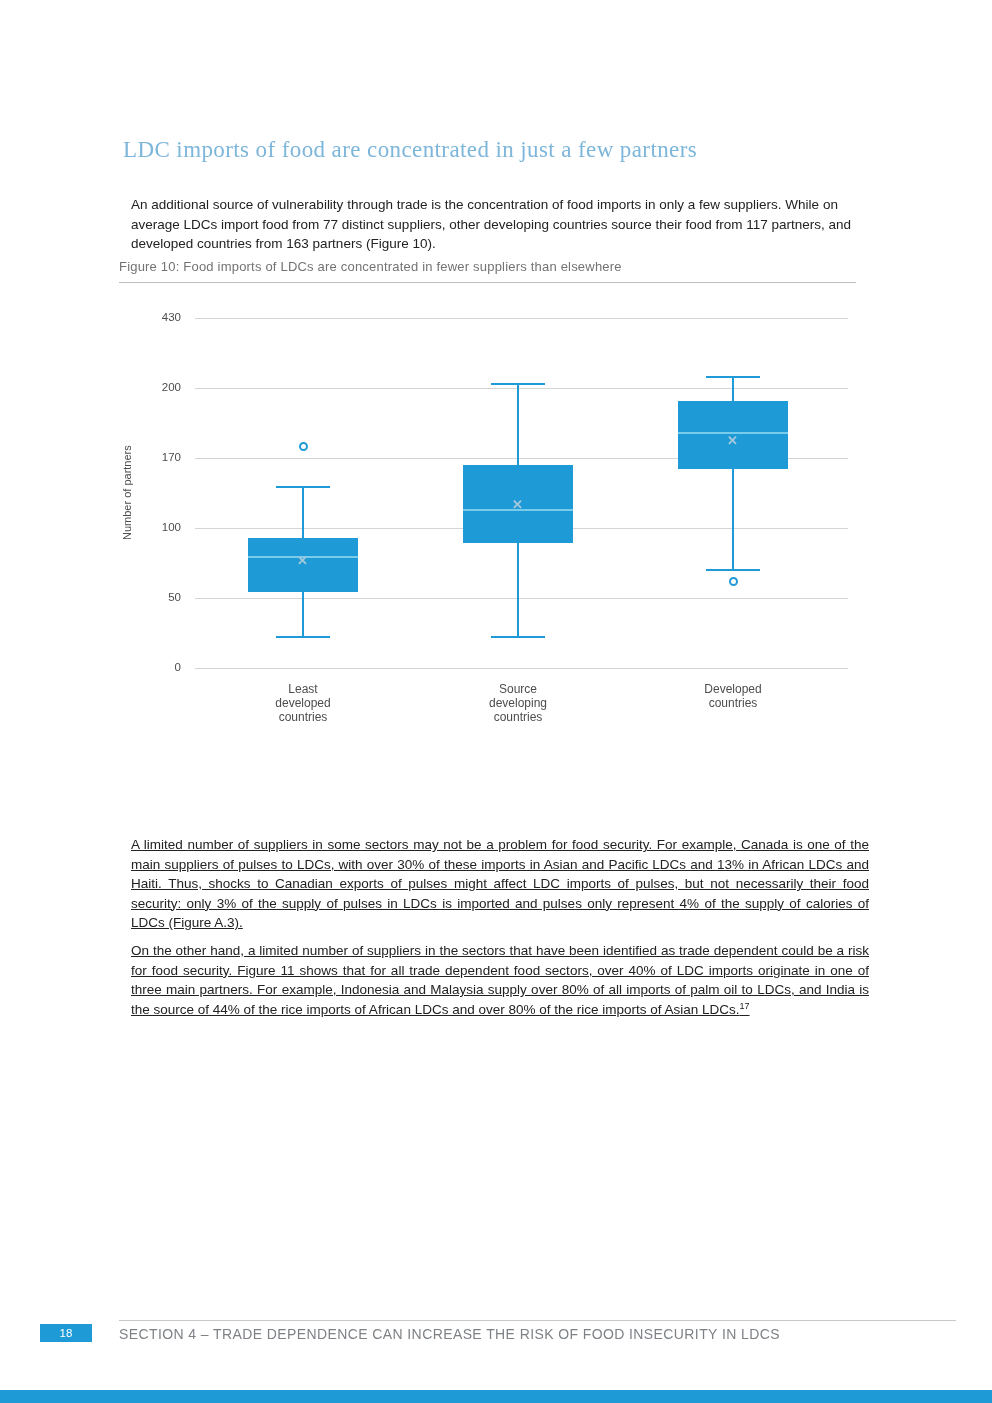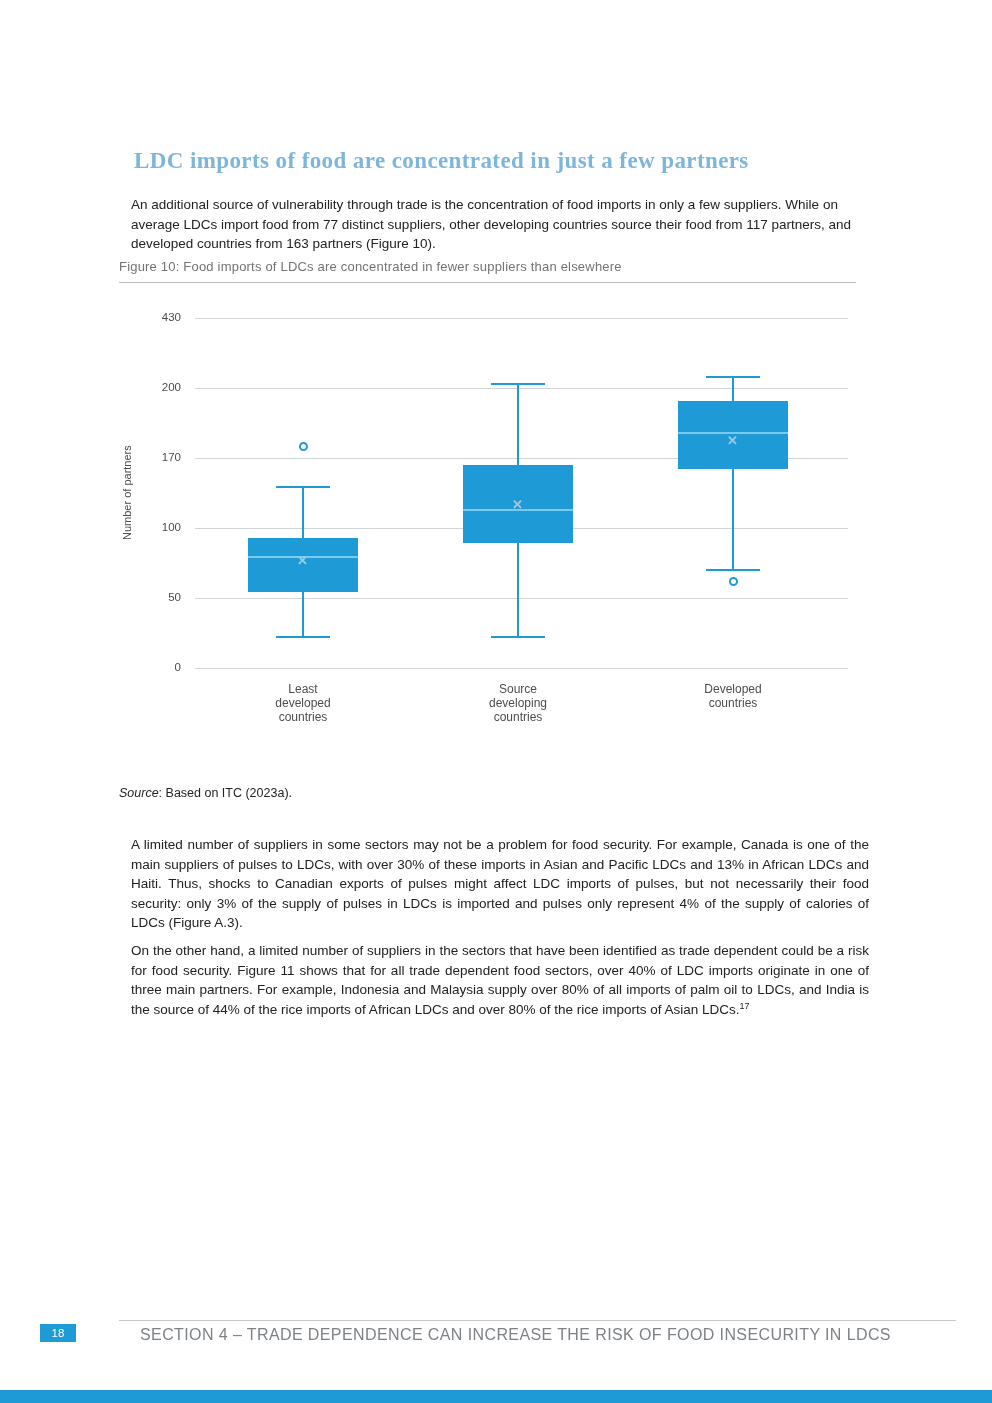--- a/index.html
+++ b/index.html
@@ -7,35 +7,35 @@
     position:relative;
     width:992px;height:1403px;
     margin:0 auto;
     background:#ffffff;
     font-family:"Liberation Sans", sans-serif;
     color:#222222;
     overflow:hidden;
   }
   h1.section-heading{
     position:absolute;left:119px;top:133px;width:760px;
-    margin:15px;
+    margin:4px;
     font-family:"Liberation Serif", serif;
-    font-weight:700;
+    font-weight:400;
     font-size:23px;
     letter-spacing:0.4px;
     color:#7db6db;
   }
   p.body-text{
     position:absolute;left:119px;width:738px;
     margin:12px;
     font-size:13.5px;
     line-height:19.5px;
     color:#222222;
   }
-  .justify{text-align:justify;}
+  .justify{text-align:justify;text-decoration:underline;}
   .figure-caption{
     position:absolute;left:119px;top:259px;width:738px;
     font-size:13px;color:#737373;letter-spacing:0.2px;
   }
   .caption-rule{
     position:absolute;left:119px;top:282px;width:737px;height:1px;
     background:#b9bdc0;
   }
   
   .chart{position:absolute;left:119px;top:295px;width:740px;height:445px;}
@@ -59,27 +59,27 @@
   
   .note-line{
     position:absolute;left:119px;width:700px;margin:0;
     font-size:12.5px;line-height:18px;color:#222222;
   }
   .note-line i{font-style:italic;}
   sup{font-size:9px;vertical-align:super;line-height:0;}
   
   .footer-rule{position:absolute;left:119px;top:1320px;width:837px;height:1px;background:#c6c9cc;}
   .page-number-badge{
-    position:absolute;left:40px;top:1324px;width:36px;height:18px;
+    position:absolute;left:40px;top:1324px;width:52px;height:18px;
     display:flex;align-items:center;justify-content:center;
     color:#ffffff;font-size:11.5px;
   }
   .footer-text{
     position:absolute;left:119px;top:1326px;width:760px;
-    font-size:16px;letter-spacing:0.4px;color:#7e8286;margin-left:21px;
+    font-size:14px;letter-spacing:0.4px;color:#7e8286;
   }
   .bottom-strip{position:absolute;left:0;top:1390px;width:992px;height:13px;}
 </style>
 </head>
 <body>
 
 <div class="page">
 
   <h1 class="section-heading">LDC imports of food are concentrated in just a few partners</h1>
 
@@ -135,21 +135,20 @@
         <div>Source</div>
         <div>developing</div>
         <div>countries</div>
       </div>
       <div class="cat-label" style="left: 554px; top: 387px;">
         <div>Developed</div>
         <div>countries</div>
       </div>
     </div>
 
-  <p class="note-line" style="top:784px;"><i>Source</i><span>: Based on ITC (2023a).</span></p>
 
   <p class="body-text justify" style="top:823px;">A limited number of suppliers in some sectors may not be a problem for food security. For example, Canada is one of the main suppliers of pulses to LDCs, with over 30% of these imports in Asian and Pacific LDCs and 13% in African LDCs and Haiti. Thus, shocks to Canadian exports of pulses might affect LDC imports of pulses, but not necessarily their food security: only 3% of the supply of pulses in LDCs is imported and pulses only represent 4% of the supply of calories of LDCs (Figure A.3).</p>
 
   <p class="body-text justify" style="top:929px;"><span>On the other hand, a limited number of suppliers in the sectors that have been identified as trade dependent could be a risk for food security. Figure 11 shows that for all trade dependent food sectors, over 40% of LDC imports originate in one of three main partners. For example, Indonesia and Malaysia supply over 80% of all imports of palm oil to LDCs, and India is the source of 44% of the rice imports of African LDCs and over 80% of the rice imports of Asian LDCs.</span><sup>17</sup></p>
 
   <div class="footer-rule"></div>
   <div class="page-number-badge" id="page-badge" style="background: rgb(30, 155, 215);">18</div>
   <div class="footer-text">SECTION 4 – TRADE DEPENDENCE CAN INCREASE THE RISK OF FOOD INSECURITY IN LDCS</div>
   <div class="bottom-strip" id="bottom-strip" style="background: rgb(30, 155, 215);"></div>
 

